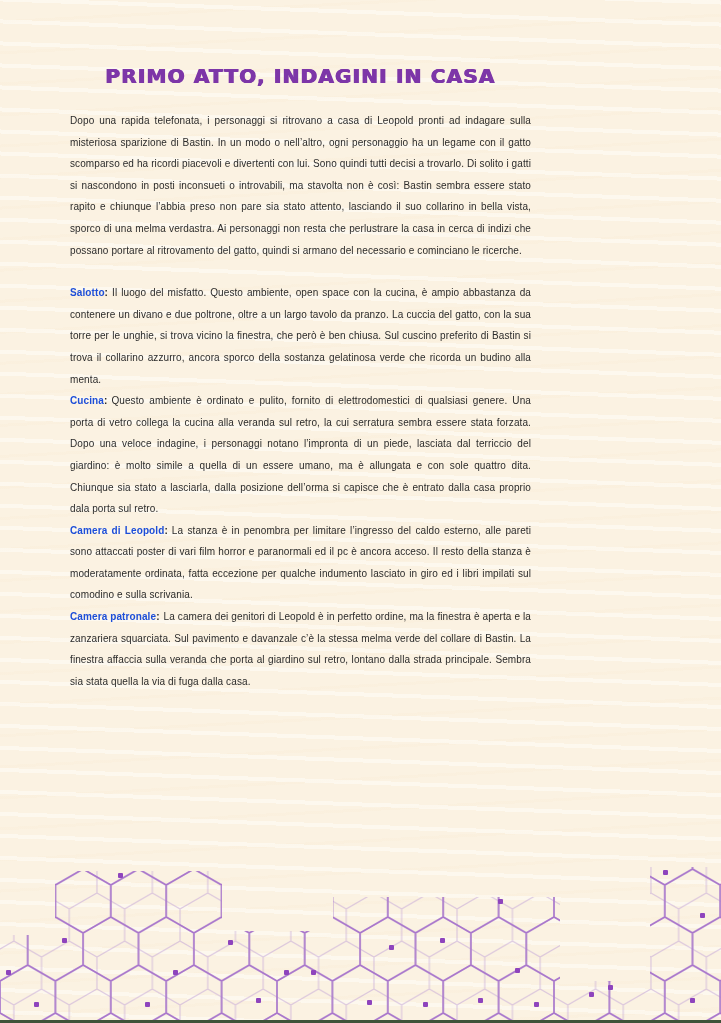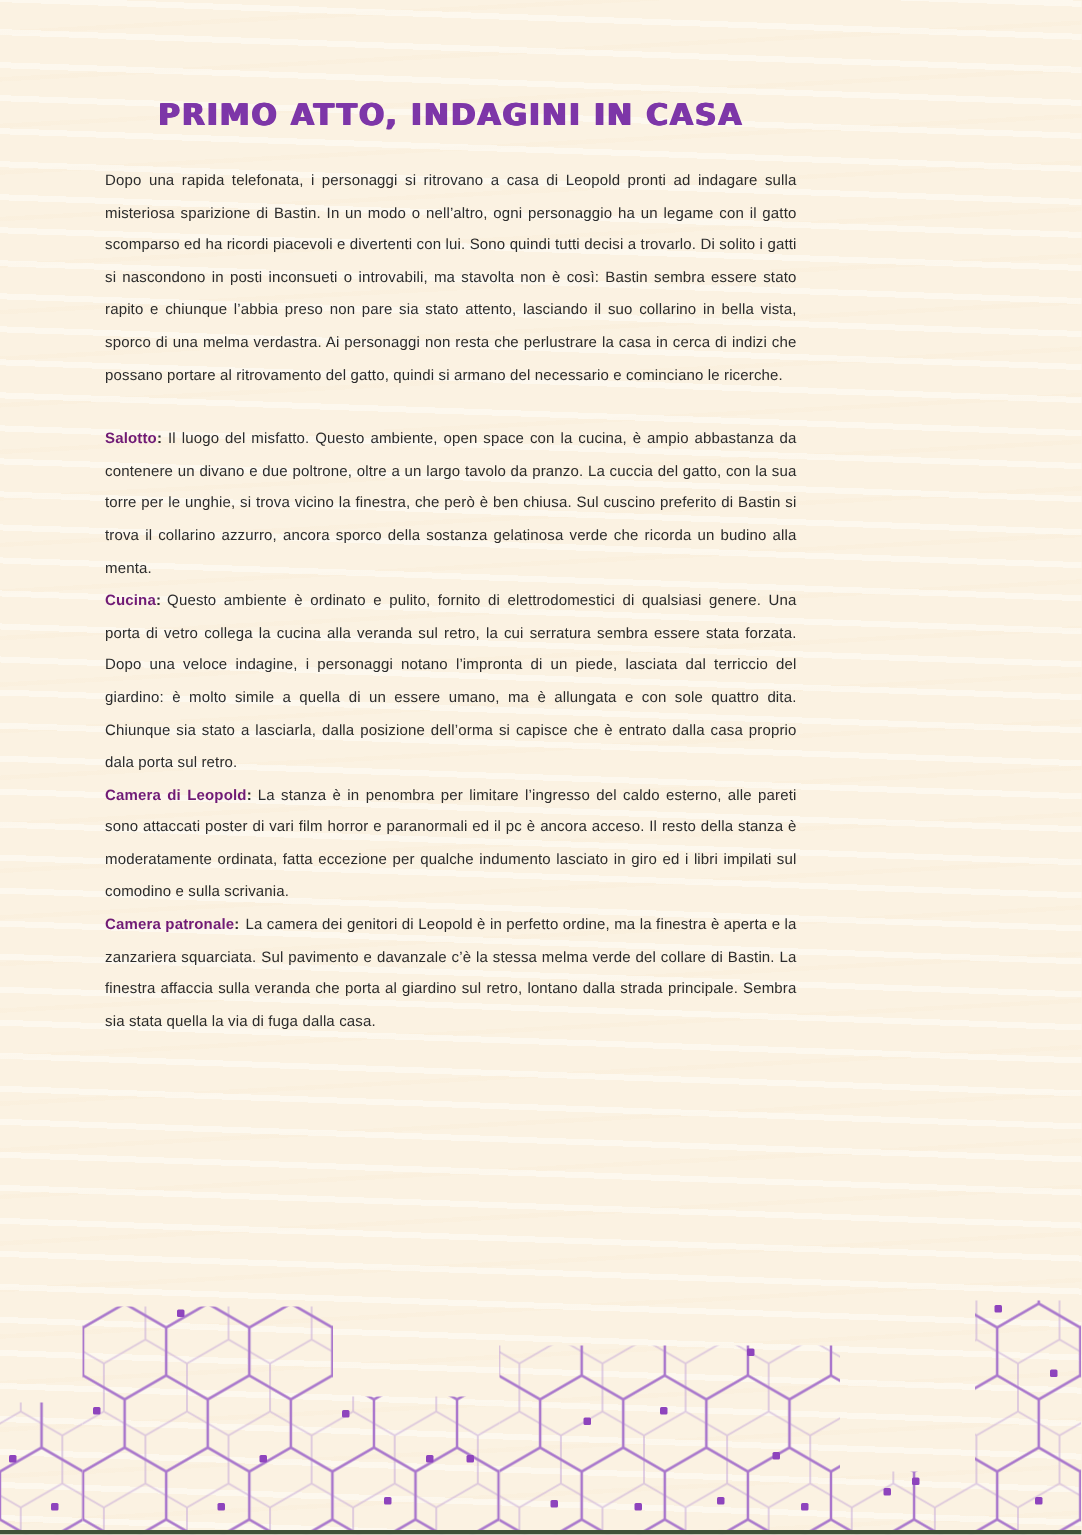--- a/index.html
+++ b/index.html
@@ -34,21 +34,21 @@
   .body-text {
     font-size: 10px;
     line-height: 21.6px;
     color: #2b2b2b;
     text-align: justify;
     letter-spacing: 0.1px;
   }
   .intro-paragraph { margin: 0 0 21px 0; }
   .room-section { margin: 0; }
   .room-label {
-    color: #701a75;
+    color: #1d4ed8;
     font-weight: bold;
   }
   .room-sep {
     color: #2b2b2b;
     font-weight: bold;
     margin-right: 4px;
   }
   .hex-deco {
     position: absolute;
     left: 0;

